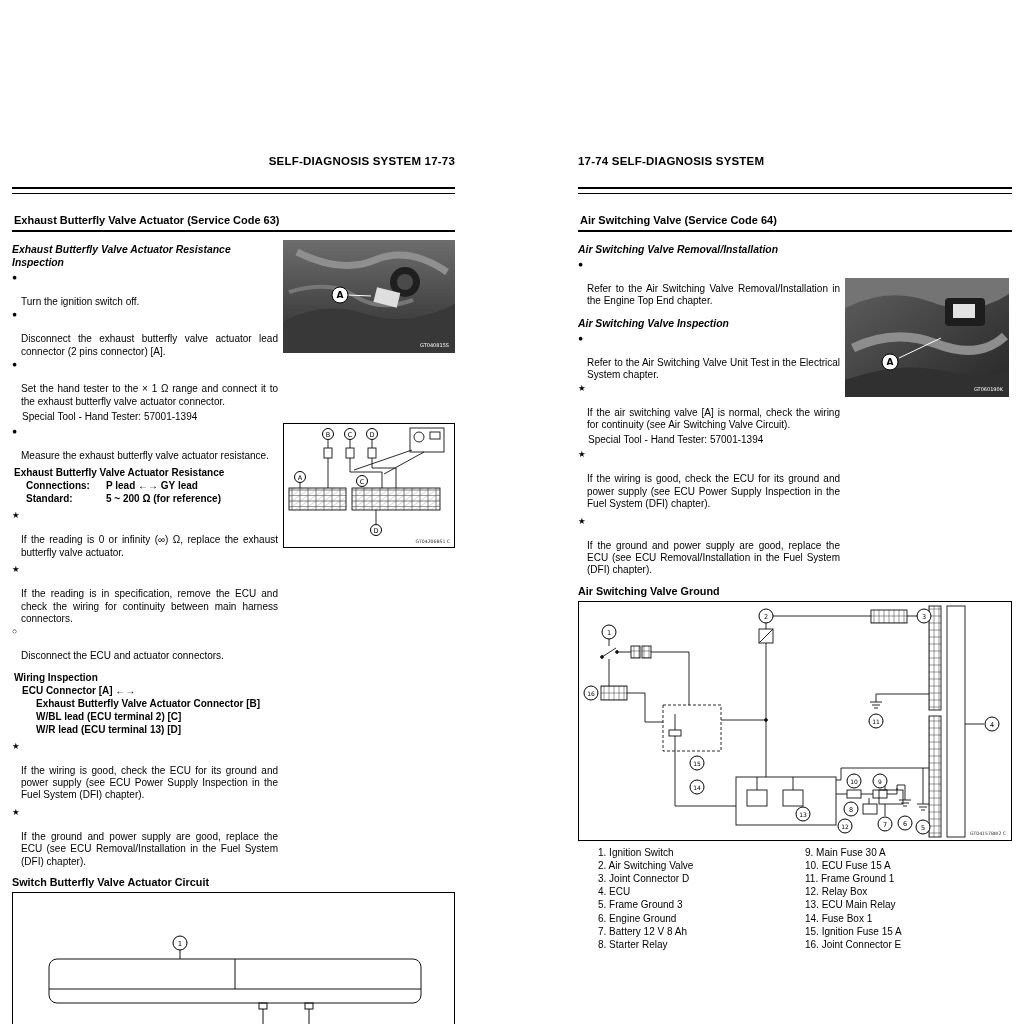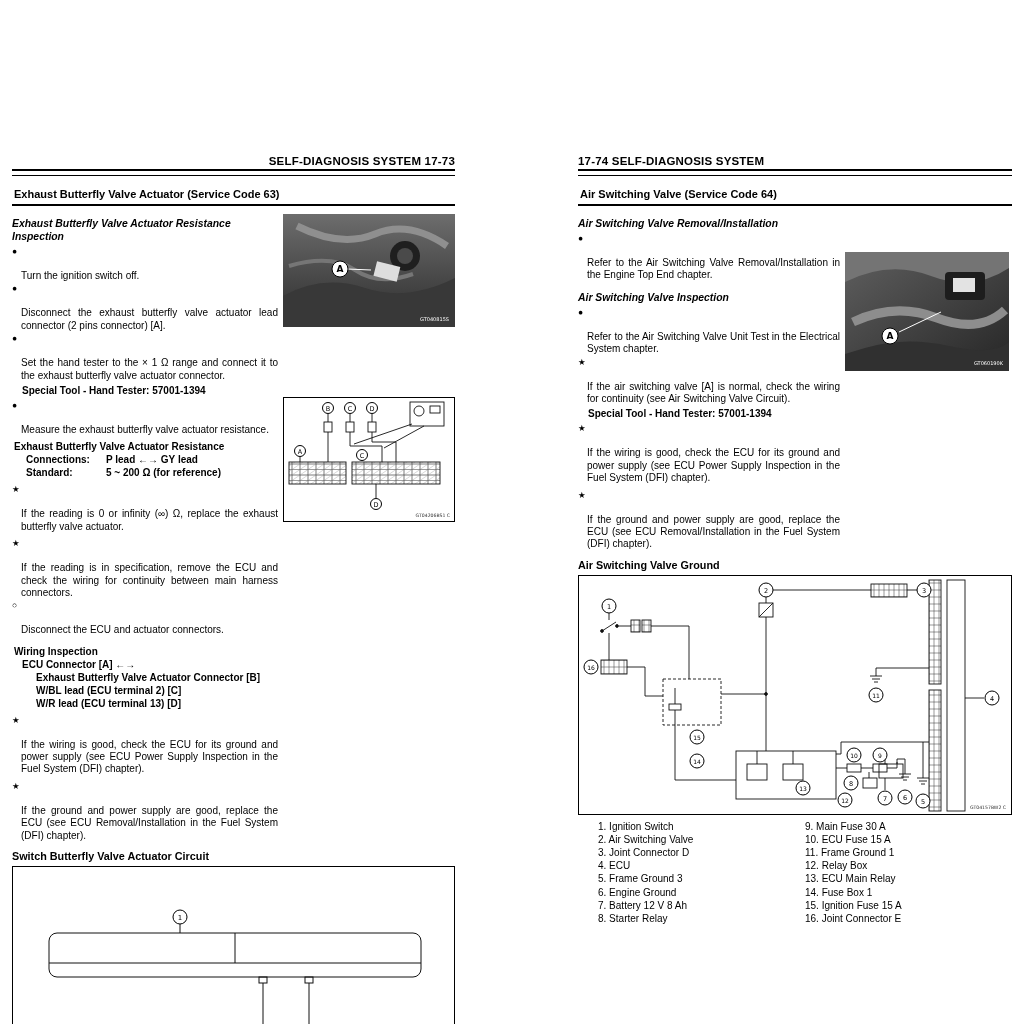--- a/index.html
+++ b/index.html
@@ -1,35 +1,35 @@
 <!DOCTYPE html>
 <html><head>
 <meta charset="utf-8">
 <style>
   * { margin:0; padding:0; box-sizing:border-box; }
   html,body { width:1024px; height:1024px; background:#fff; }
   body { font-family:"Liberation Sans", sans-serif; color:#000; position:relative; }
   .page { position:absolute; top:155px; }
   .page-left  { left:12px;  width:443px; }
   .page-right { left:578px; width:434px; }
-  .hdr { font-weight:bold; font-size:11.5px; letter-spacing:.2px; padding-bottom:2px; border-bottom:2px solid #000; }
+  .hdr { font-weight:bold; font-size:11.5px; letter-spacing:.2px; padding-bottom:20px; border-bottom:2px solid #000; }
   .hdr.ralign { text-align:right; }
-  .sec-title { font-weight:bold; font-size:11px; border-top:1px solid #000; border-bottom:2px solid #000; padding:12px 2px 4px 2px; margin-top:4px; }
+  .sec-title { font-weight:bold; font-size:11px; border-top:1px solid #000; border-bottom:2px solid #000; padding:20px 2px 4px 2px; margin-top:4px; }
   .cols { display:flex; margin-top:8px; }
   .txtcol { flex:1 1 auto; }
   .page-left  .txtcol { width:266px; max-width:266px; }
   .page-right .txtcol { width:262px; max-width:262px; }
   .sidecol { flex:0 0 auto; margin-left:5px; }
   .page-left  .sidecol { width:172px; }
   .page-right .sidecol { width:164px; margin-top:38px; }
   .itb { font-style:italic; font-weight:bold; font-size:10.4px; line-height:1.25; margin:3px 0 2px 0; }
   .li { display:flex; font-size:10px; line-height:1.24; }
   .li .mk { width:9px; flex:none; font-size:8.5px; padding-top:1px; }
   .li .tx { flex:1; text-align:justify;margin-top:25px; }
-  .tool { font-weight:bold; font-size:10px; margin:3px 0 3px 10px; }
+  .tool { font-weight:normal; font-size:10px; margin:3px 0 3px 10px; }
   .spec { font-weight:bold; font-size:10px; margin:4px 0 4px 2px; line-height:1.3; }
   .spec .row { display:flex; margin-left:12px; }
   .spec .lab { width:80px; flex:none; }
   .wblock { font-weight:bold; font-size:10px; margin:4px 0 4px 2px; line-height:1.3; }
   .wblock .l1 { margin-left:8px; }
   .wblock .l2 { margin-left:22px; }
   .circuit-heading { font-weight:bold; font-size:10.8px; margin:8px 0 4px 0; }
   .diagram-box { border:1px solid #000; background:#fff; }
   .photo-frame { line-height:0; }
   .wirebox { border:1px solid #000; margin-top:70px; line-height:0; }

